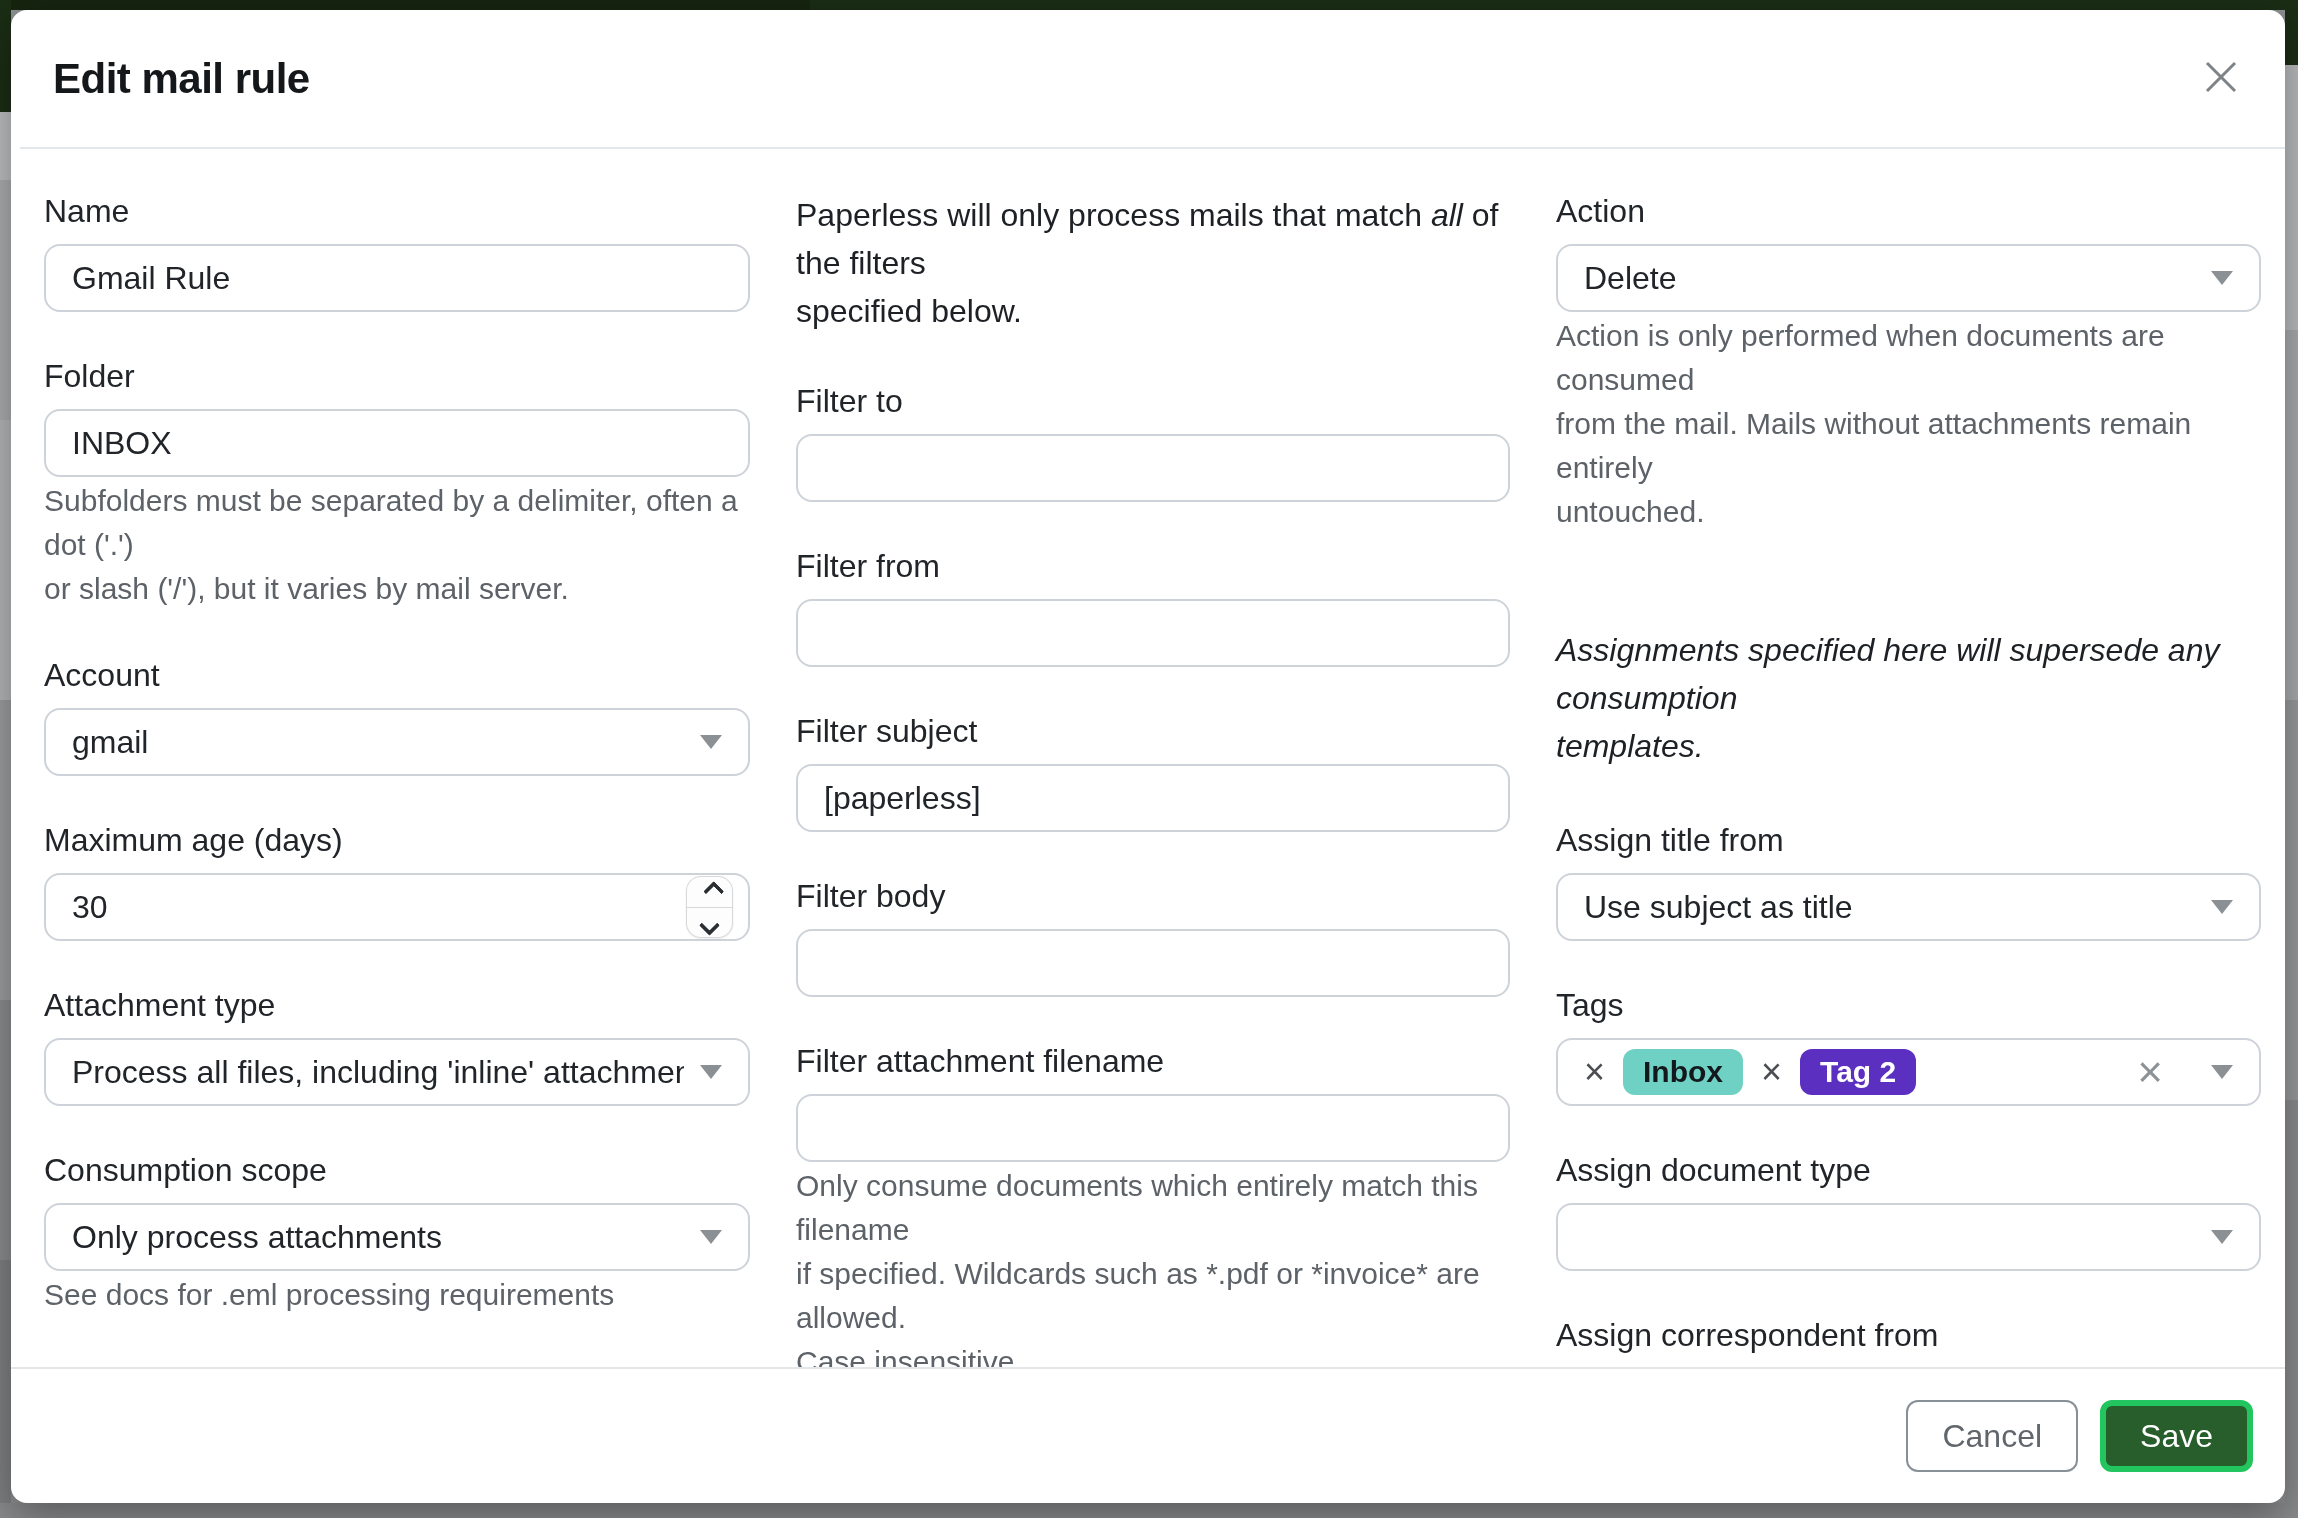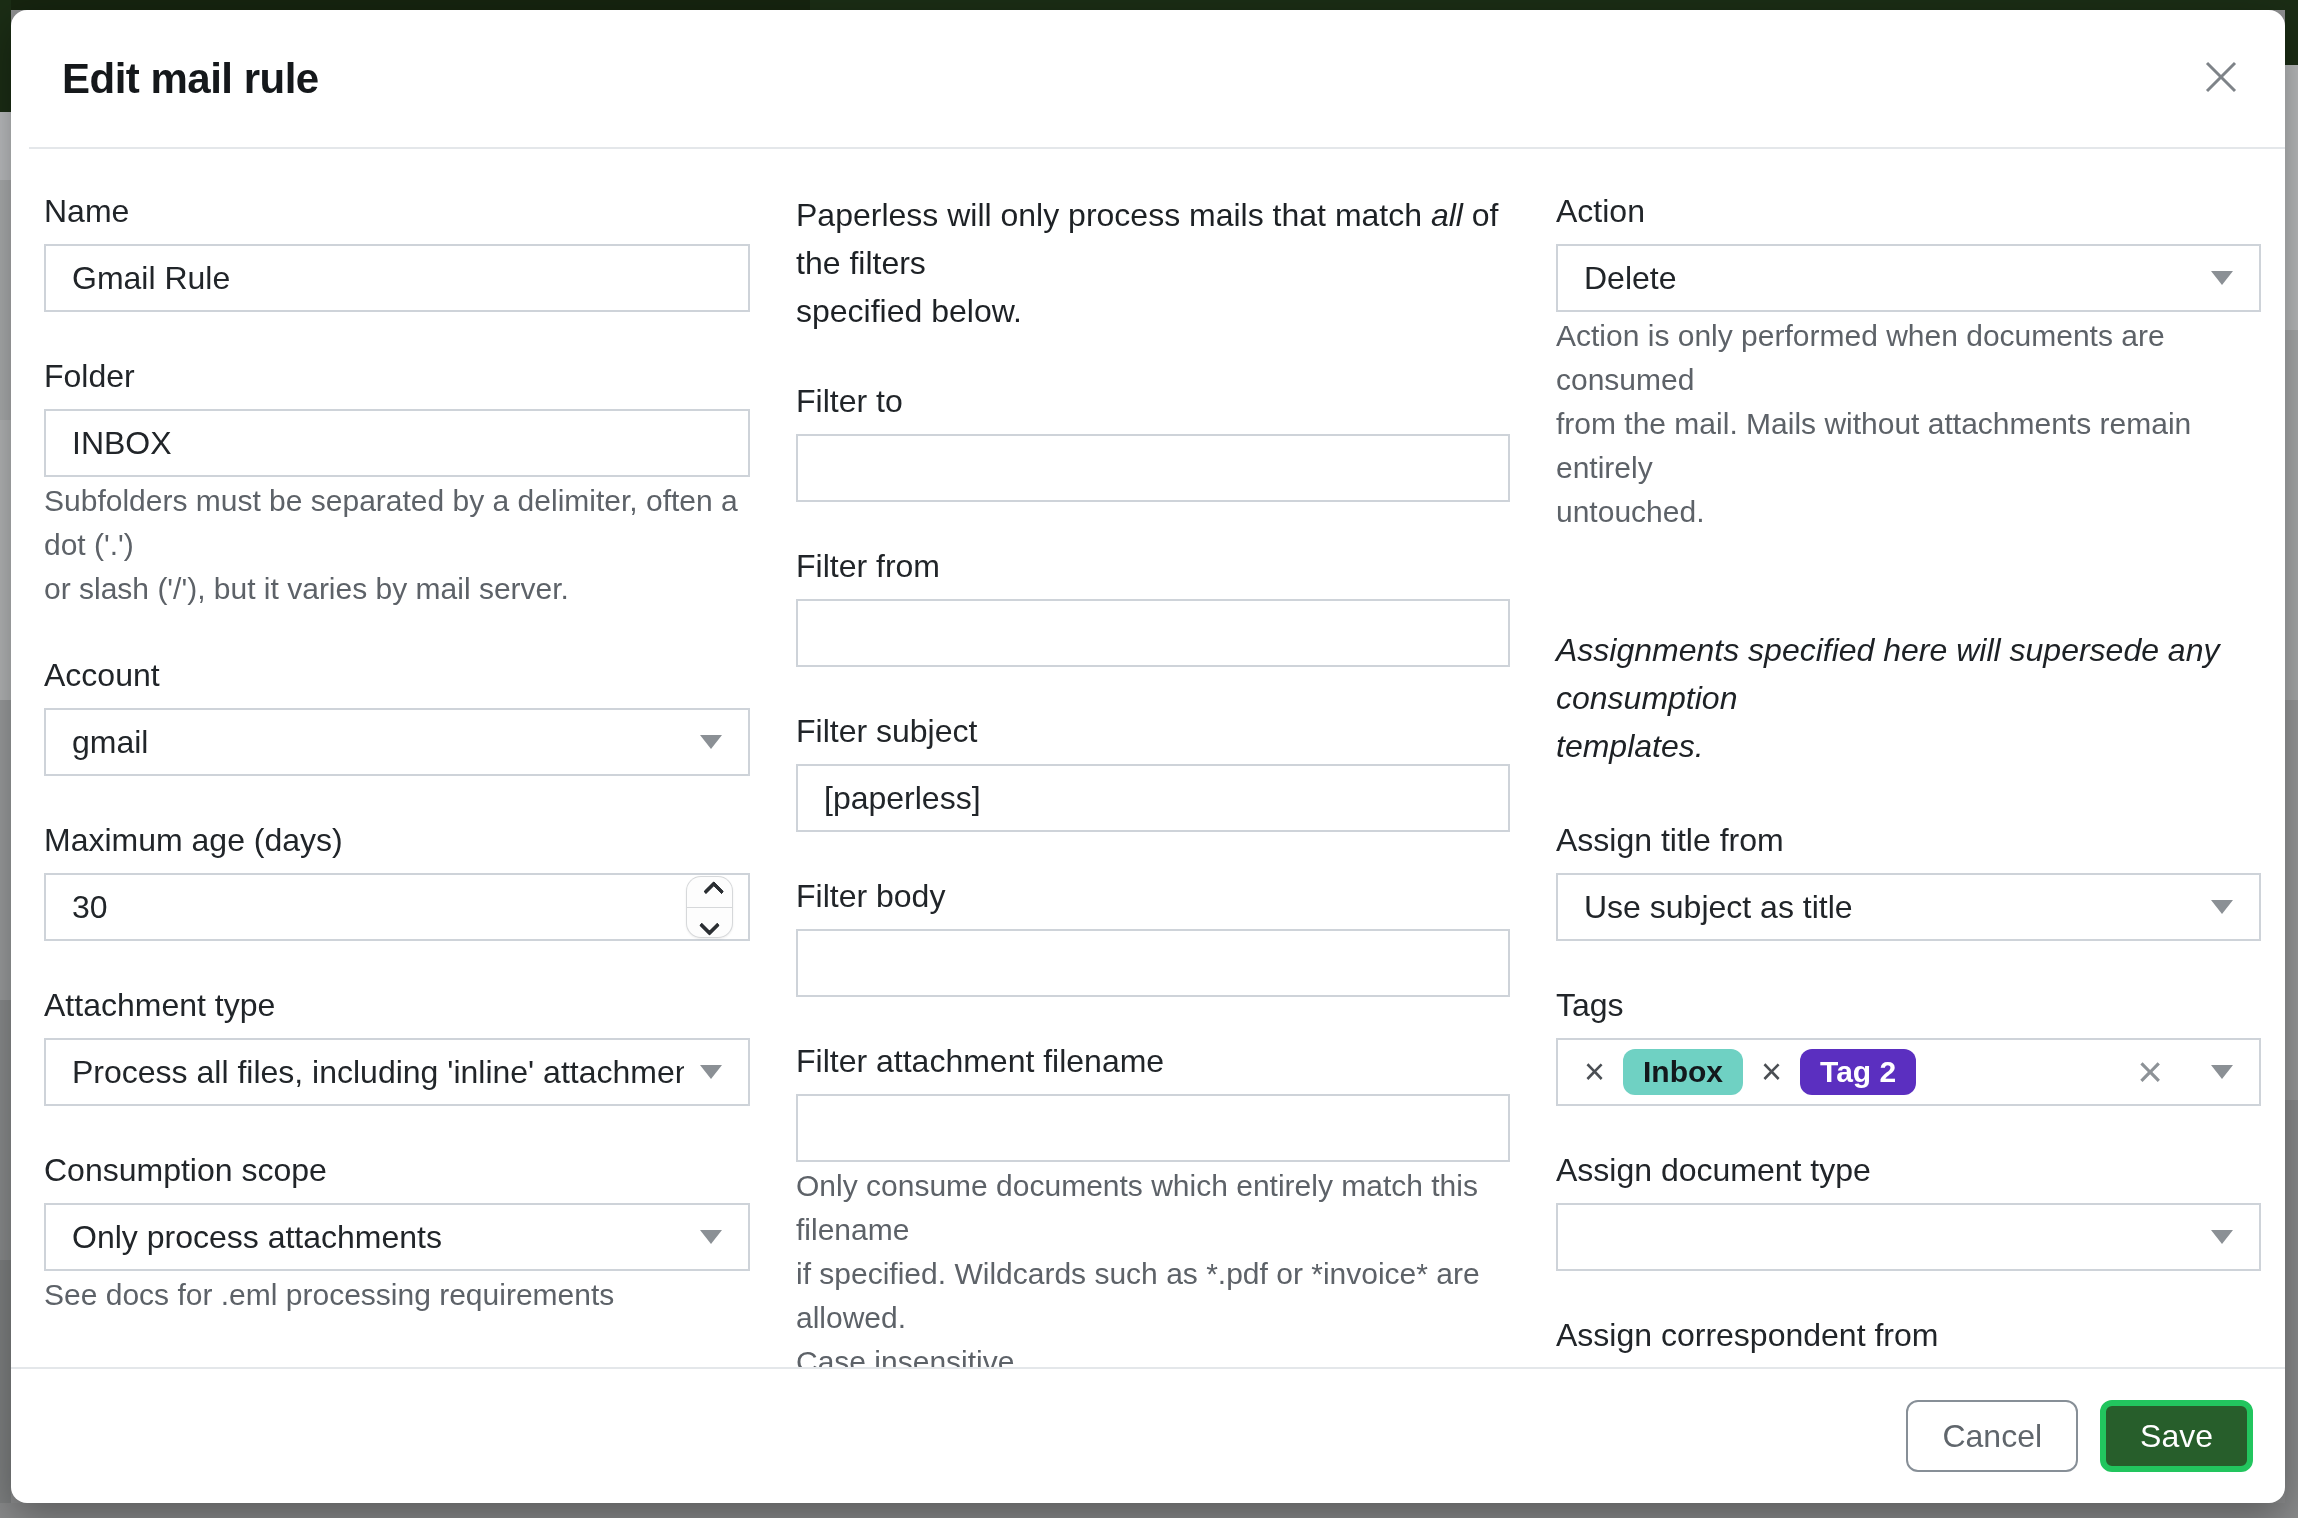--- a/index.html
+++ b/index.html
@@ -12,39 +12,39 @@
   .backdrop-left { position:absolute; top:0; left:0; width:11px; height:1518px;
     background:linear-gradient(#1b2d15 0 112px,#bcbec0 112px 180px,#abadae 180px 420px,#b4b6b7 420px 700px,#9b9d9e 700px 1000px,#8a8c8d 1000px 1260px,#7e8081 1260px); }
   .backdrop-right { position:absolute; top:0; right:0; width:13px; height:1518px;
     background:linear-gradient(#1b2d15 0 65px,#b8babb 65px 330px,#a8aaab 330px 700px,#98999a 700px 1100px,#8a8b8c 1100px); }
   .backdrop-bottom { position:absolute; bottom:0; left:0; width:2298px; height:15px; background:#8a8b8c; }
 
   
   .modal { position:absolute; left:11px; top:10px; width:2274px; height:1493px;
     background:#ffffff; border-radius:16px; box-shadow:0 14px 40px rgba(0,0,0,.35); }
 
-  .modal-header { position:absolute; top:0; left:18px; right:0; height:139px;
+  .modal-header { position:absolute; top:0; left:9px; right:0; height:139px;
     border-bottom:2px solid #e4e7ea; display:flex; align-items:center; padding:0 36px 0 33px; }
   .modal-title { font-size:42px; font-weight:700; color:#15181b; letter-spacing:-0.5px; }
   .close-btn { margin-left:auto; width:56px; height:56px; display:flex; align-items:center; justify-content:center;
     background:none; border:none; cursor:pointer; }
 
   .modal-body { position:absolute; top:141px; left:0; right:0; bottom:136px;
     display:grid; grid-template-columns:706px 714px 705px; column-gap:46px;
     padding:40px 24px 0 33px; overflow:hidden; }
 
   .modal-footer { position:absolute; bottom:0; left:0; right:0; height:136px;
     border-top:2px solid #e4e7ea; display:flex; align-items:center; justify-content:flex-end;
     gap:22px; padding:0 32px; border-radius:0 0 16px 16px; }
 
   
   .group { margin-bottom:44px; }
   .label { display:block; font-size:32px; color:#212529; margin-bottom:13px; line-height:40px; }
   .control { position:relative; width:100%; height:68px; background:#fff;
-    border:2px solid #ced3d9; border-radius:0; display:flex; align-items:center;
+    border:2px solid #ced3d9; border-radius:16px; display:flex; align-items:center;
     padding:11px 26px; font-size:32px; color:#212529; }
   input.control { display:block; outline:none; }
   input.control::-webkit-outer-spin-button, input.control::-webkit-inner-spin-button { -webkit-appearance:none; }
   input.control[type=number] { -moz-appearance:textfield; appearance:textfield; }
   .select { cursor:pointer; }
   .select .value { flex:1 1 auto; white-space:nowrap; overflow:hidden; }
   .caret { width:0; height:0; border-left:11px solid transparent; border-right:11px solid transparent;
     border-top:14px solid #8b9095; flex:0 0 auto; margin-left:16px; }
   .help { font-size:30px; line-height:44px; color:#5d6268; margin-top:2px; white-space:pre-line; }
   .intro { font-size:32px; line-height:48px; color:#1d2125; margin-bottom:46px; white-space:pre-line; }

